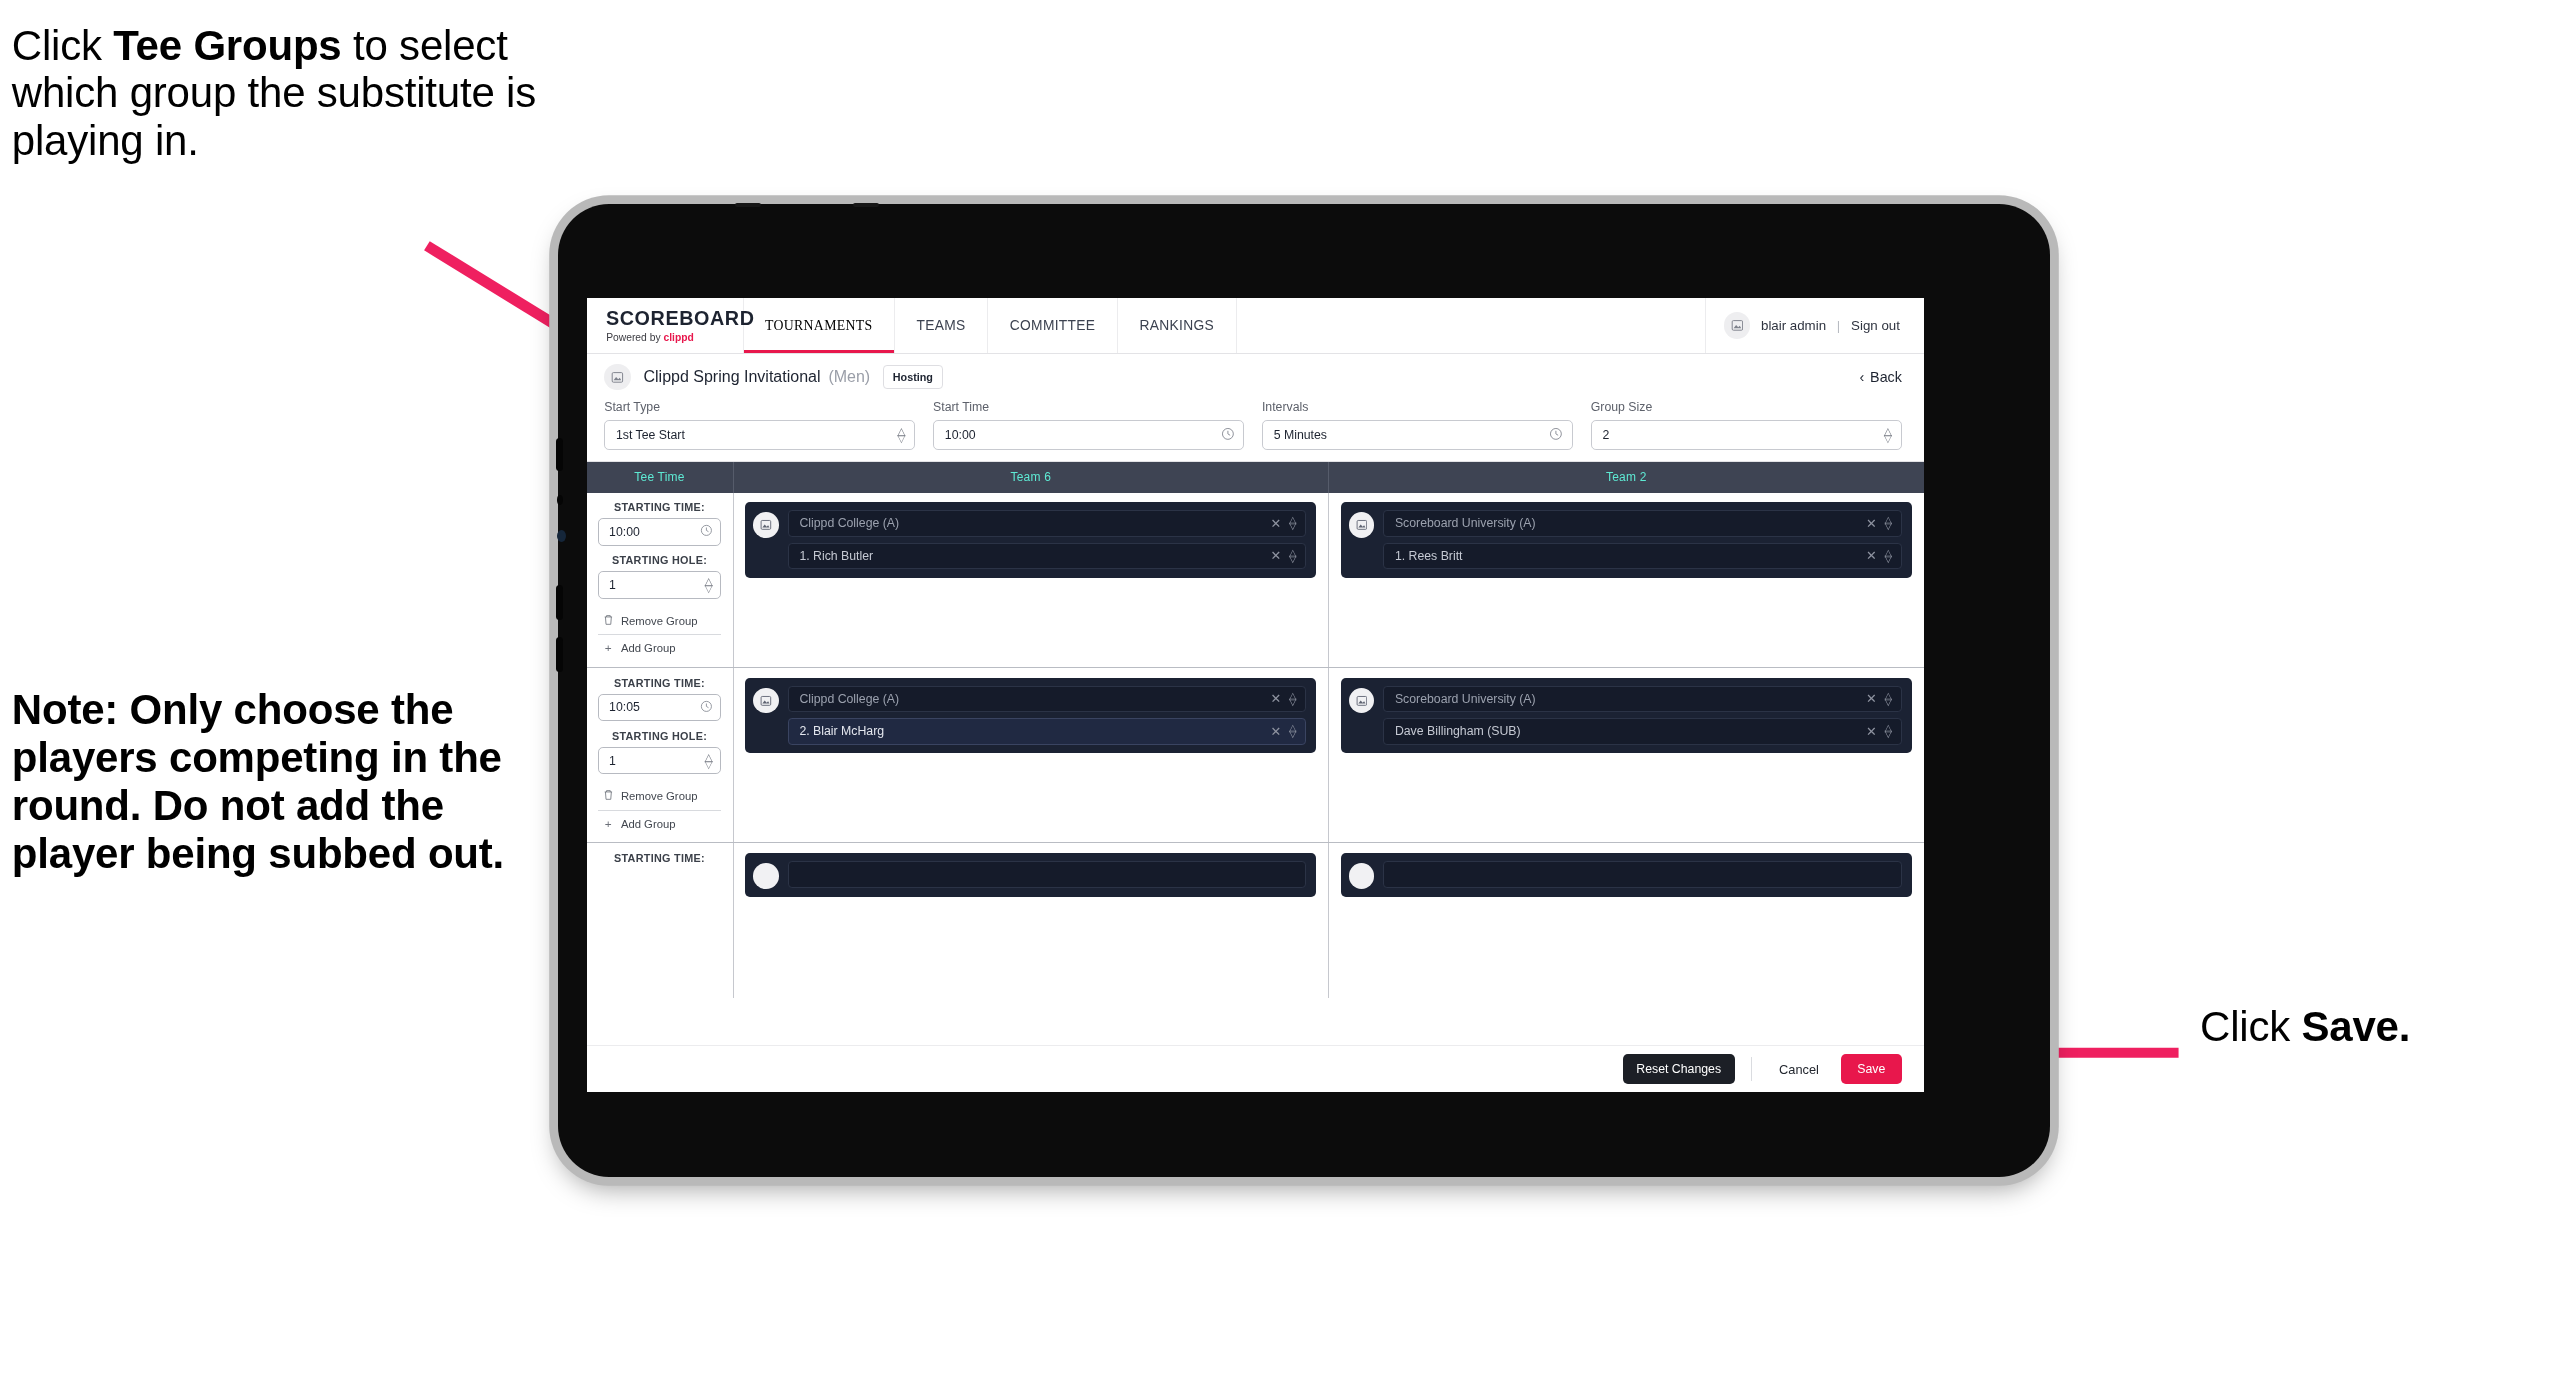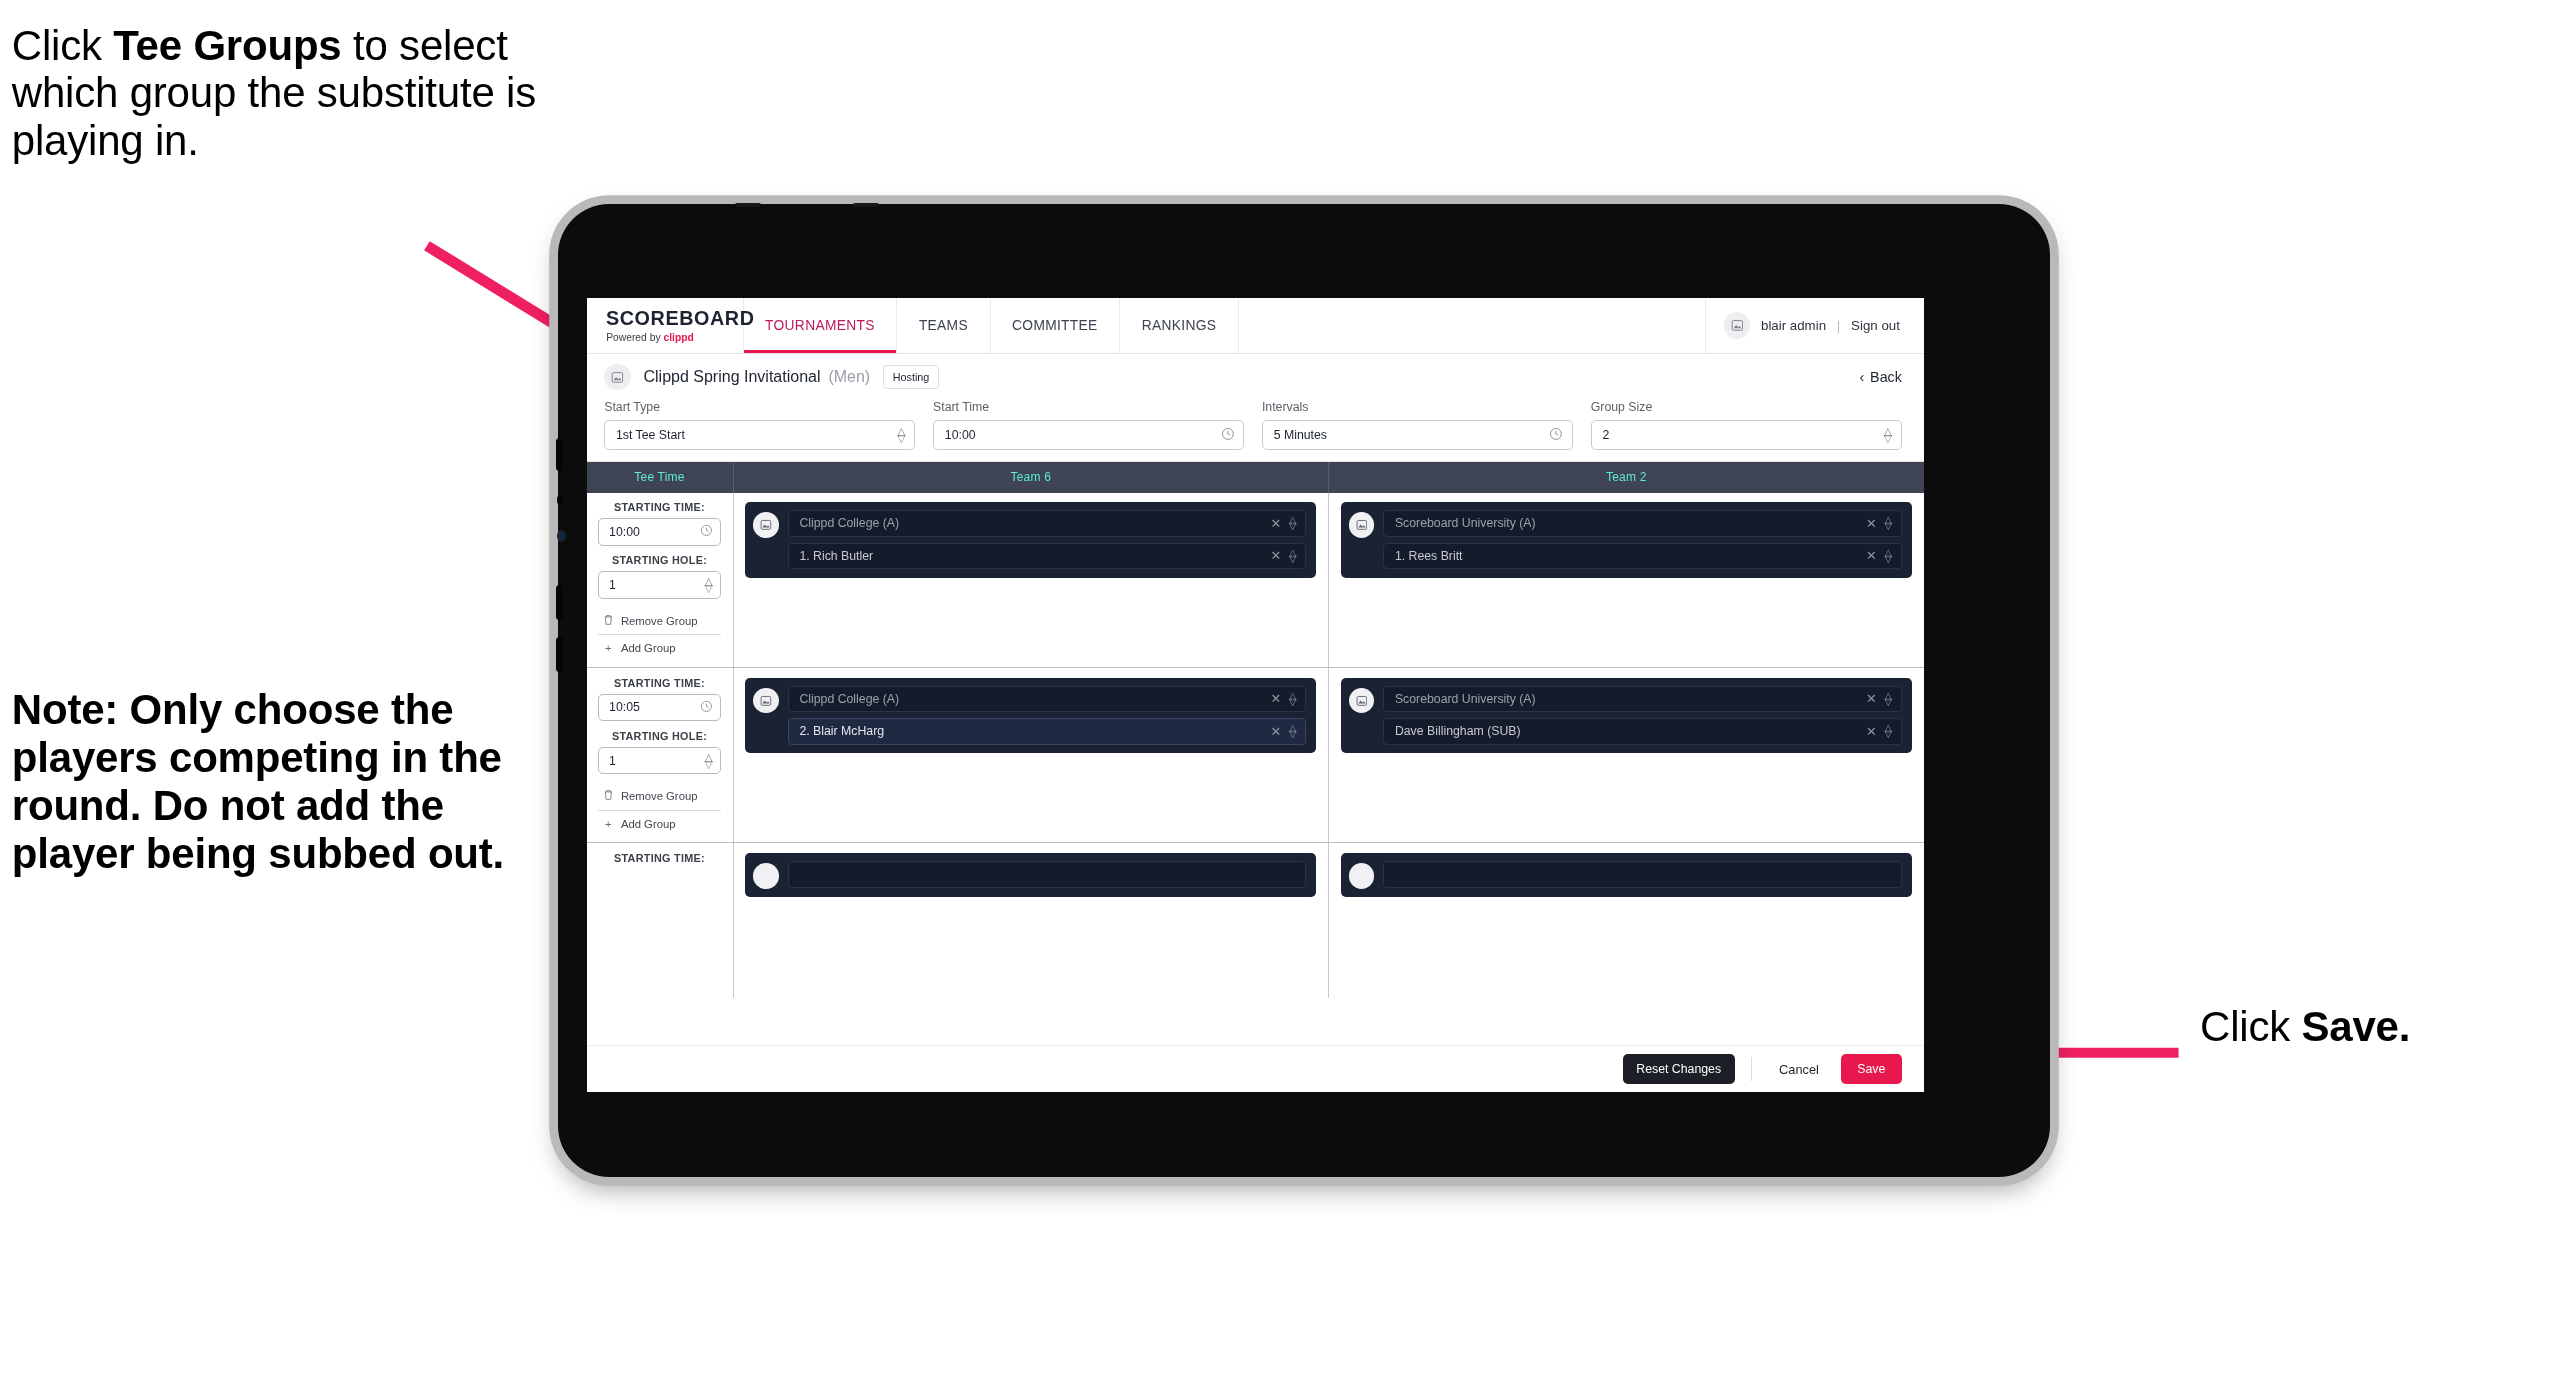--- a/index.html
+++ b/index.html
@@ -79,21 +79,21 @@
   .navtab {
     display: flex; align-items: center;
     padding: 0 21.6px;
     font-size: 13.8px; color: #3c4250;
     letter-spacing: 0.3px;
     border-right: 1px solid #ececee;
     position: relative;
     cursor: pointer;
     white-space: nowrap;
   }
-  .navtab.active { color: #be185d; }
+  .navtab.active { color: #000000; font-family: Liberation Serif, serif; }
   .navtab.active::after {
     content: ""; position: absolute; left: 0; right: 0; bottom: 0;
     height: 2.9px; background: #e8174c;
   }
   #nav-spacer { flex: 1 1 auto; border-right: 1px solid #ececee; }
   #nav-user {
     display: flex; align-items: center; gap: 10.8px;
     padding: 0 23.6px 0 17.7px;
     font-size: 13.3px; color: #2f3440;
   }
@@ -110,21 +110,21 @@
   #crumbrow {
     height: 46px; flex: 0 0 46px;
     display: flex; align-items: center;
     padding: 0 21.6px 0 17.7px;
     background: #fff;
   }
   #crumb-left { display: flex; align-items: center; gap: 12.8px; }
   #tour-name { font-size: 16px; color: #1d2330; }
   #tour-gender { font-size: 16px; color: #9a9ea8; margin-left: -4.9px; }
   #hosting-badge {
-    font-size: 10.8px; font-weight: 400; color: #1d2330;
+    font-size: 10.8px; font-weight: 700; color: #1d2330;
     border: 1px solid #dedee2; border-radius: 3.9px;
     padding: 4.9px 8.8px; background: #fff;
   }
   #crumb-right { margin-left: auto; display: flex; align-items: center; gap: 5.9px;
     font-size: 14.3px; color: #1d2330; cursor: pointer; }
 
   
   #controls {
     flex: 0 0 61px;
     display: flex; gap: 17.7px;

